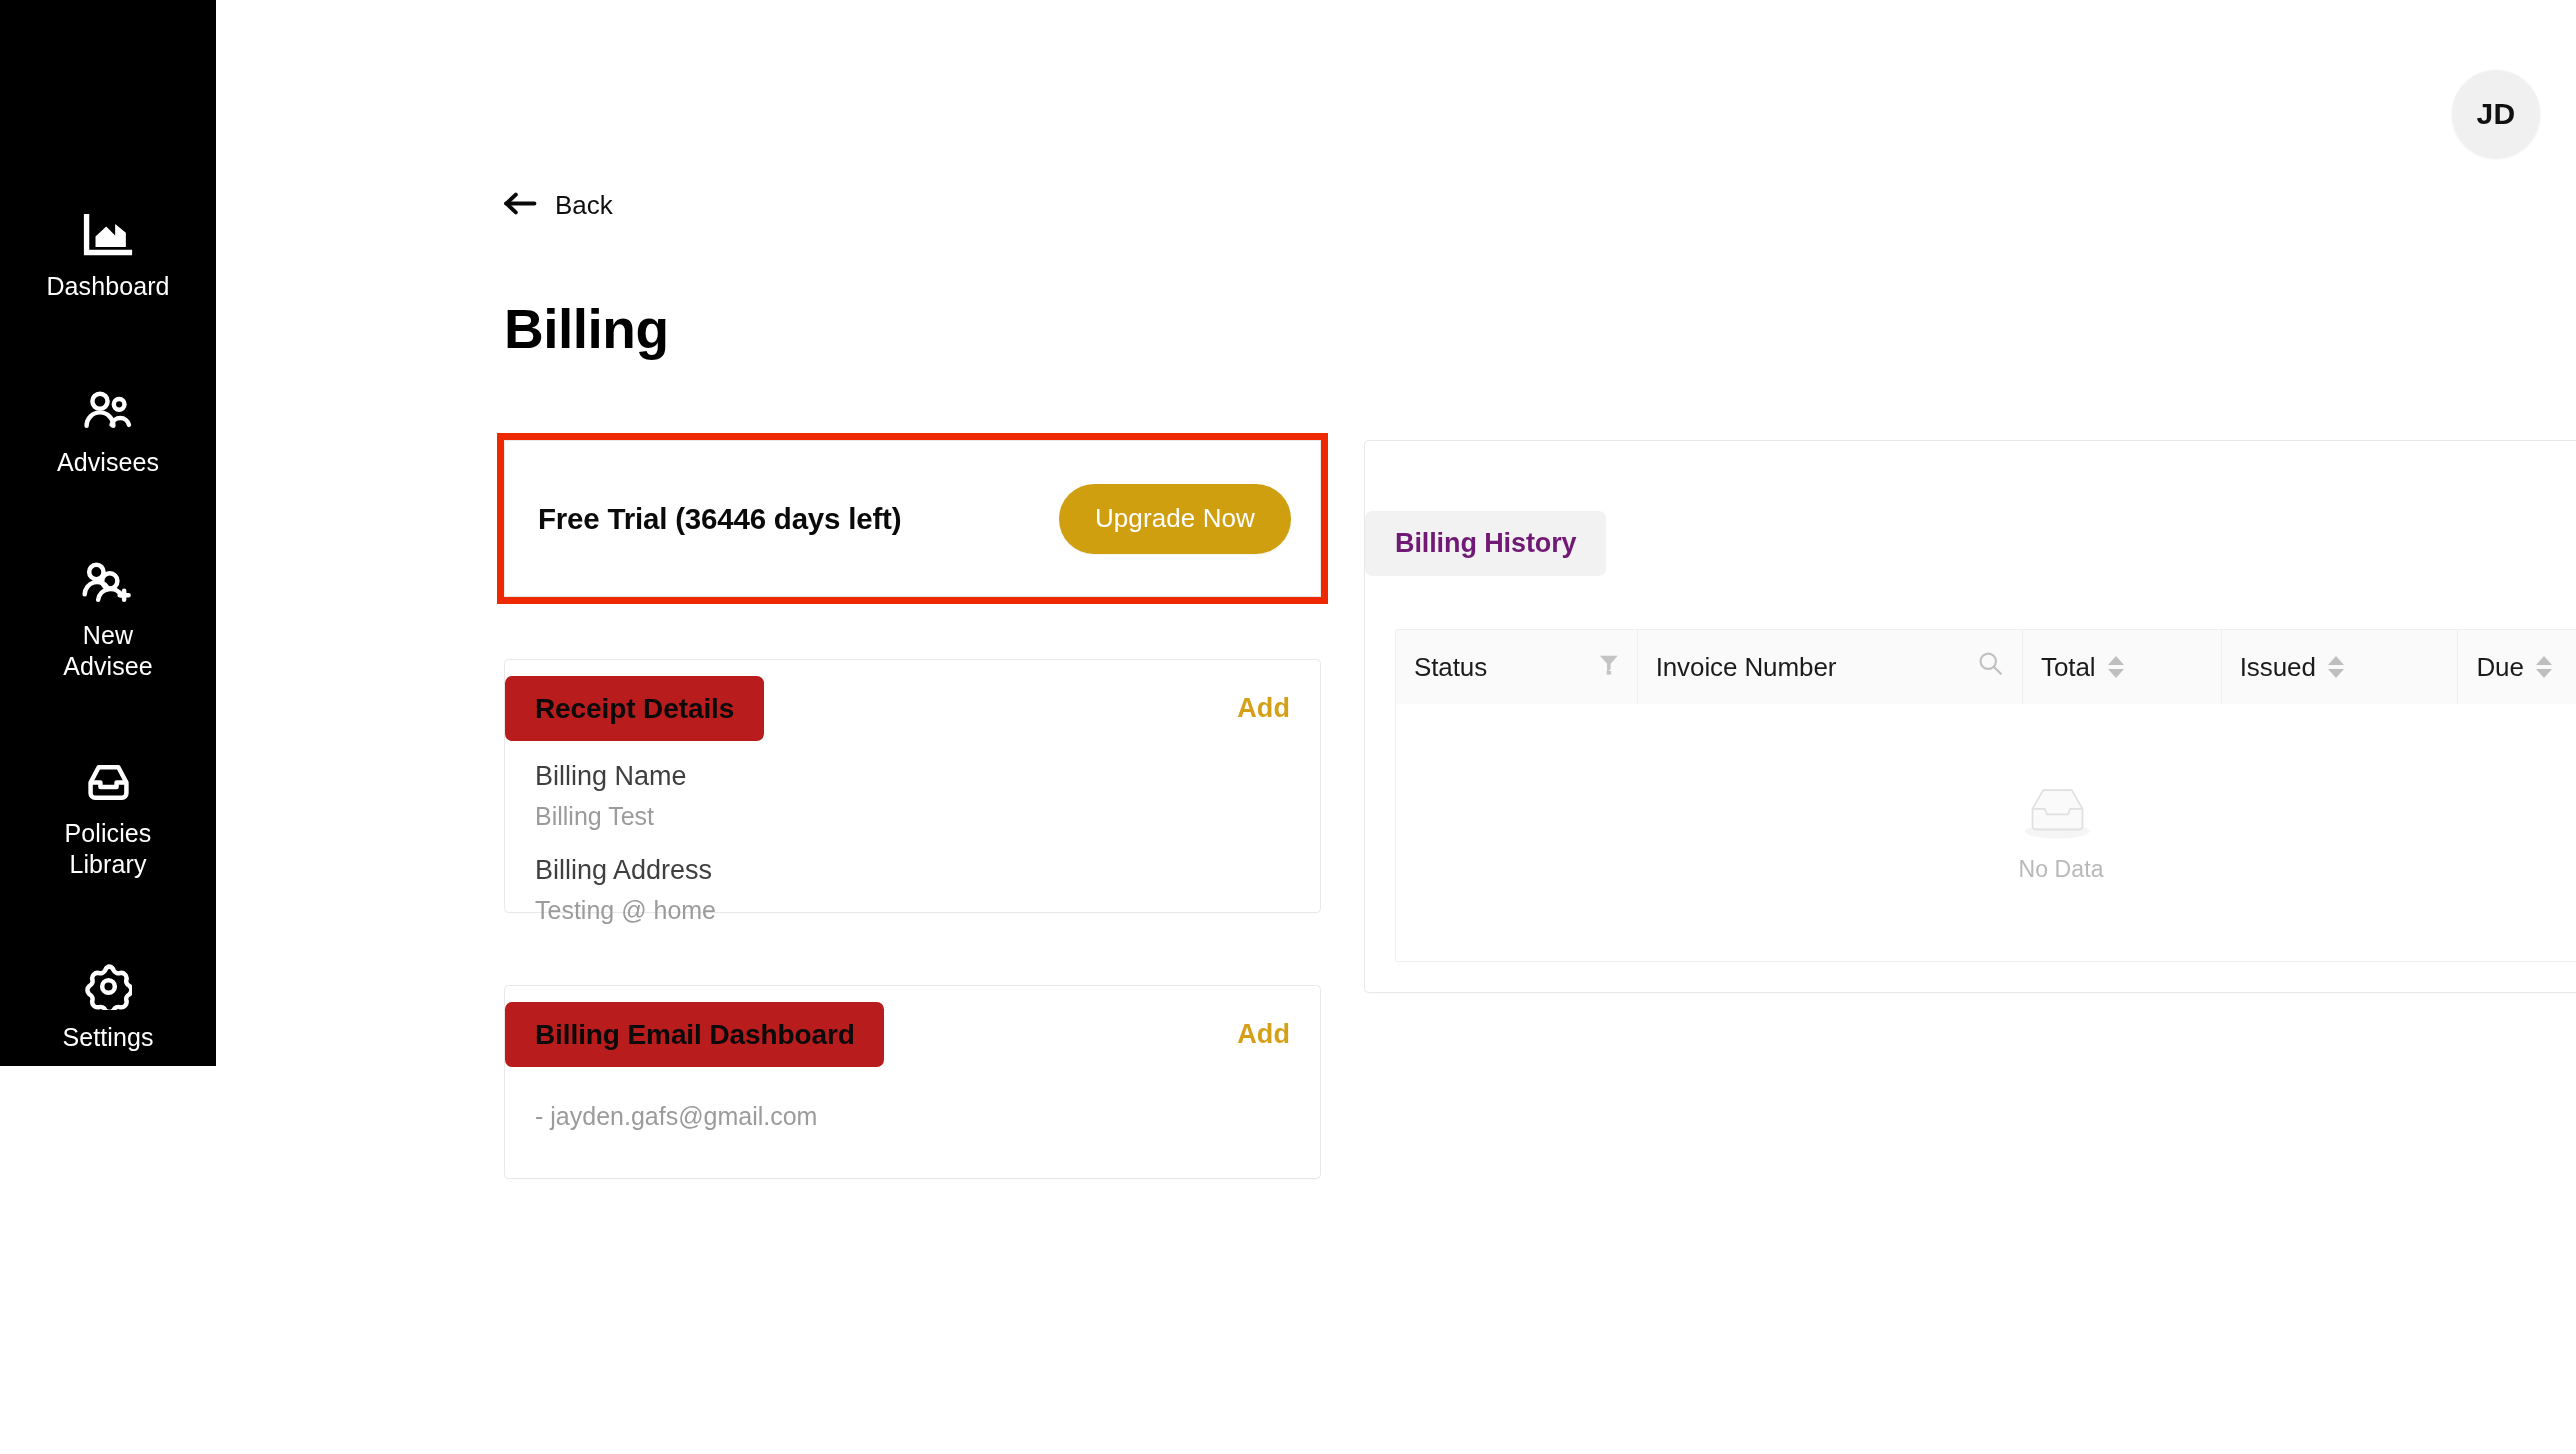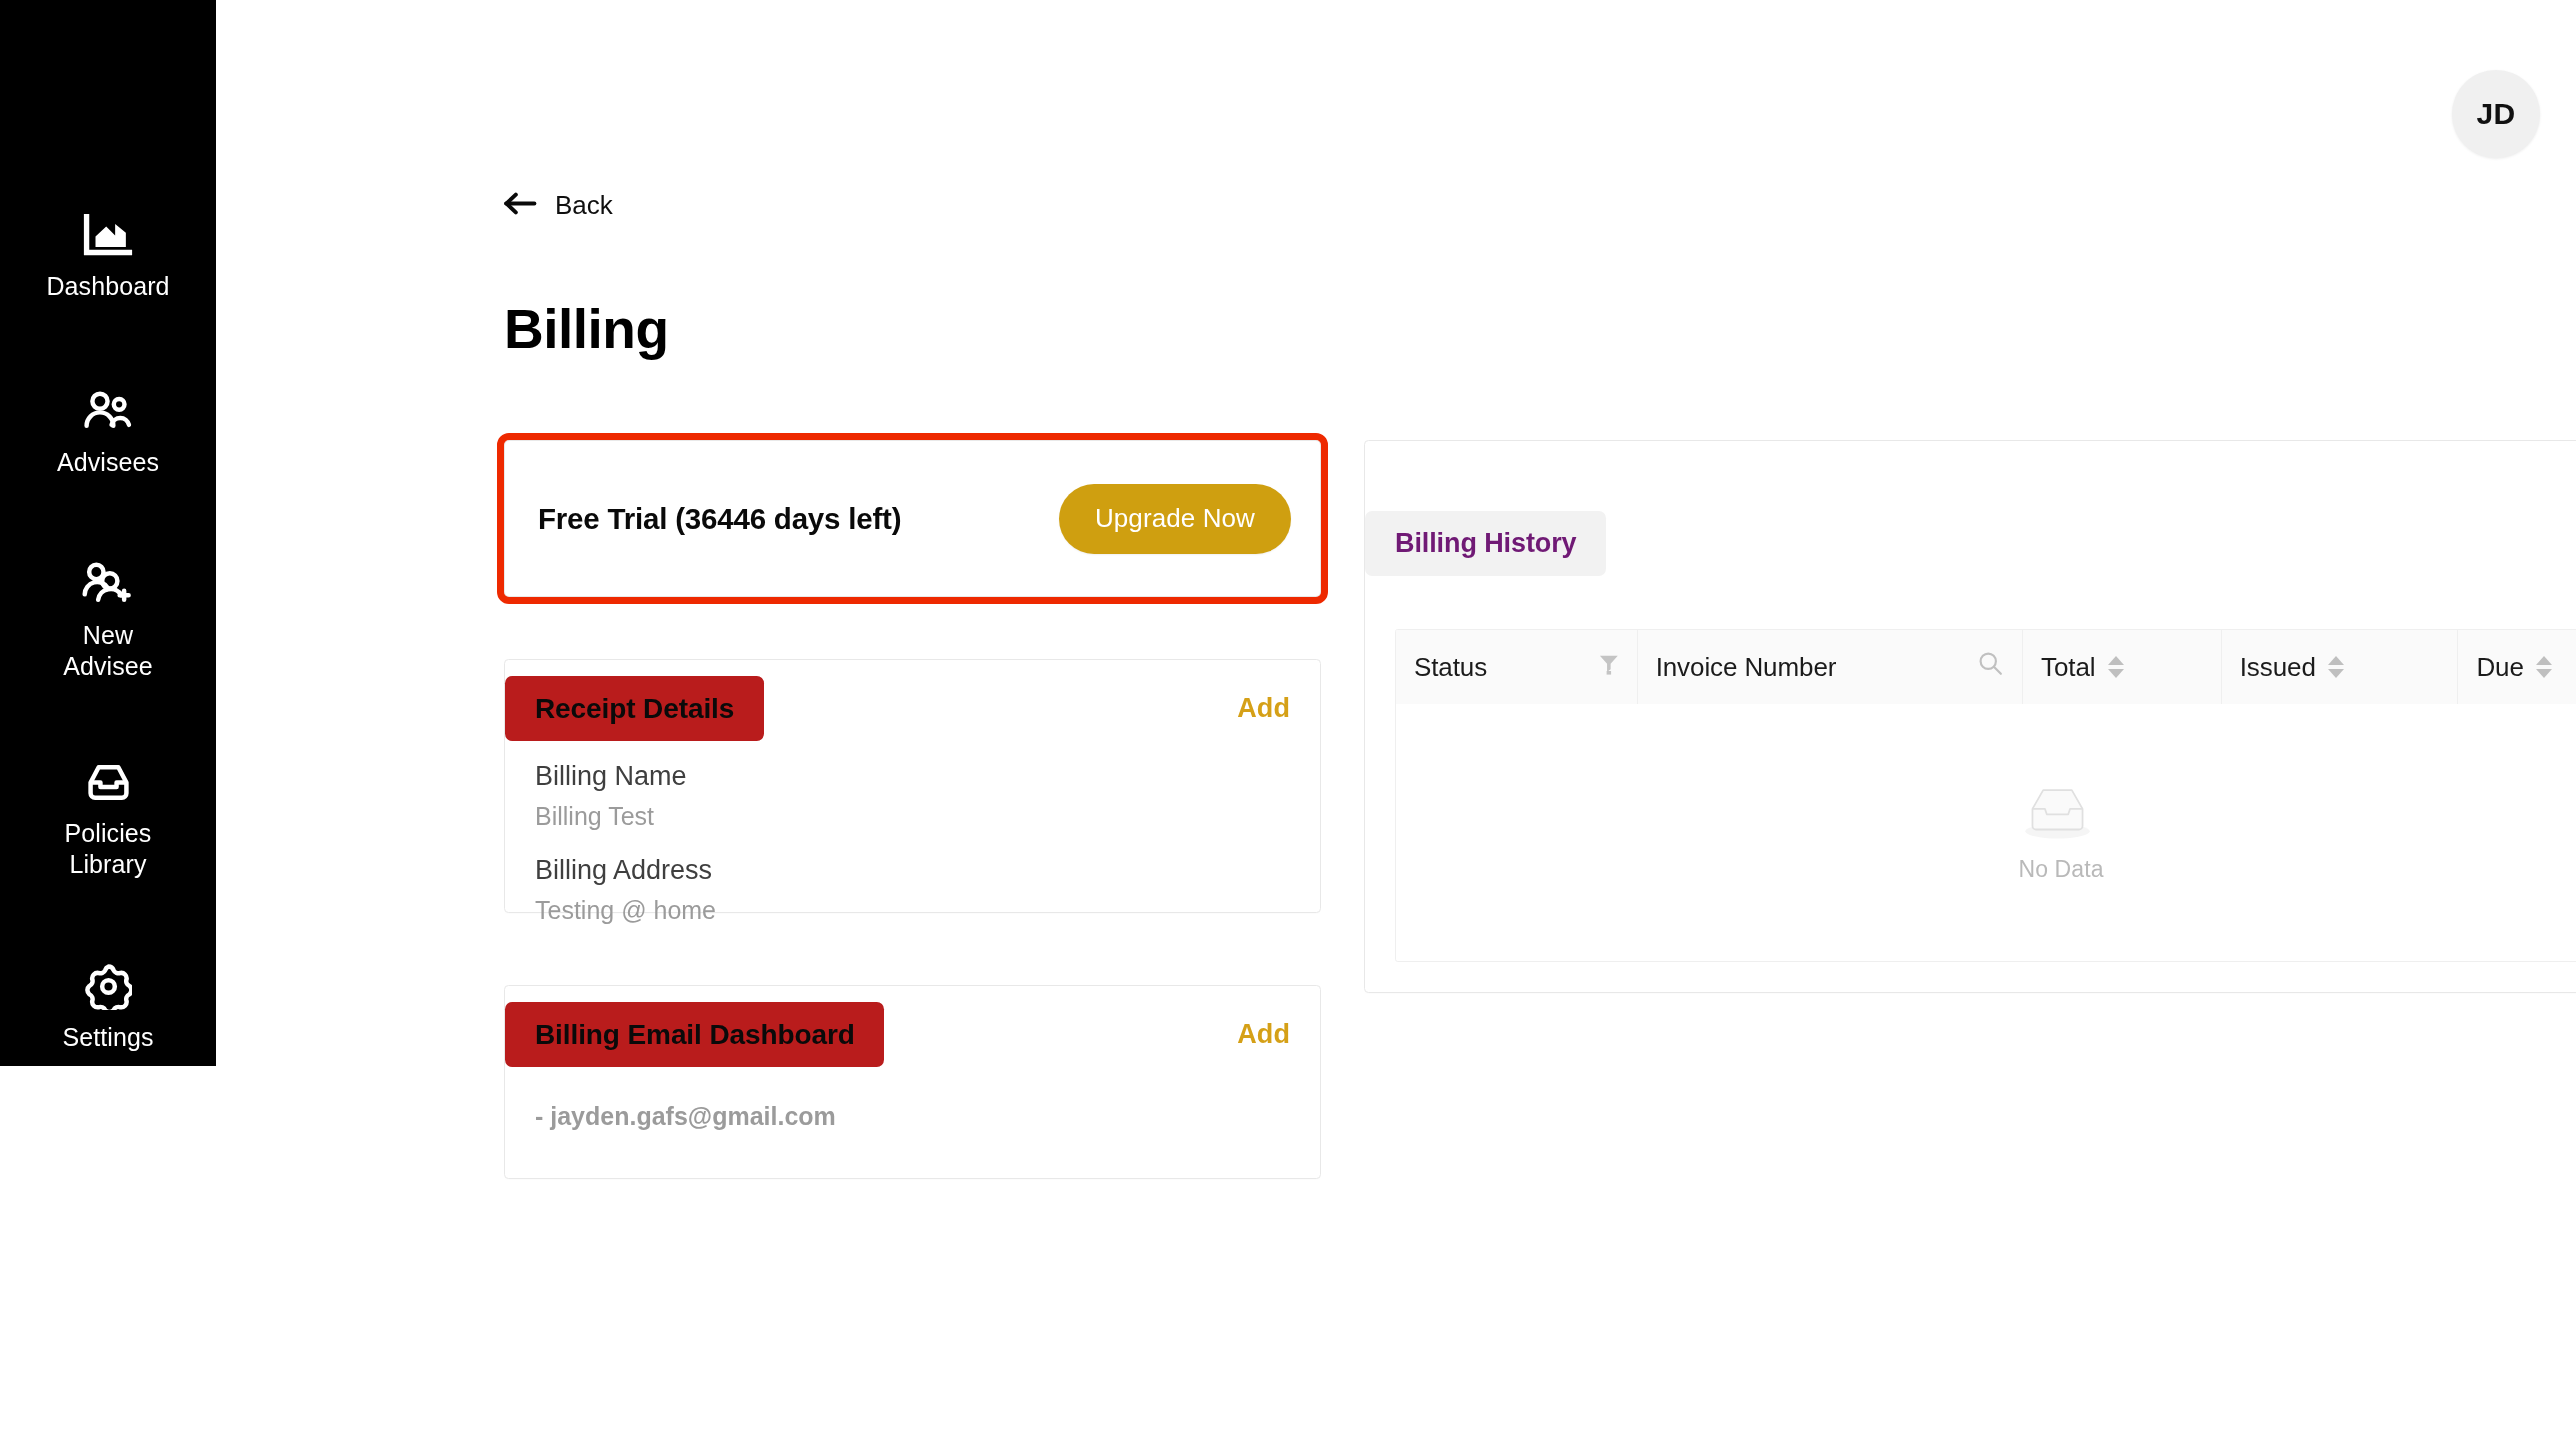--- a/index.html
+++ b/index.html
@@ -136,21 +136,21 @@
     width: 817px;
   }
 
   
   #trial-banner {
     position: relative;
     width: 817px;
     height: 157px;
     background: #ffffff;
     border: 0.9px solid #e9e9e9;
-    border-radius: 5px;
+    border-radius: 0;
     display: flex;
     align-items: center;
     justify-content: space-between;
     padding: 0 29px 0 33px;
     outline: 7.2px solid #ee2900;
     outline-offset: 0px;
   }
   #trial-text {
     font-size: 29.5px;
     font-weight: 700;
@@ -225,21 +225,20 @@
     font-size: 25px;
     color: #9b9b9b;
     line-height: 1.25;
     margin-top: 7.2px;
   }
   .recipient-row {
     font-size: 25px;
     color: #9b9b9b;
     margin-top: 38px;
     line-height: 1.25;
-    font-weight: bold;
   }
 
   
   #history-panel {
     position: absolute;
     left: 1148px; top: 440px;
     width: 1392px;
     height: 553px;
     background: #ffffff;
     border: 0.9px solid #e8e8e8;

